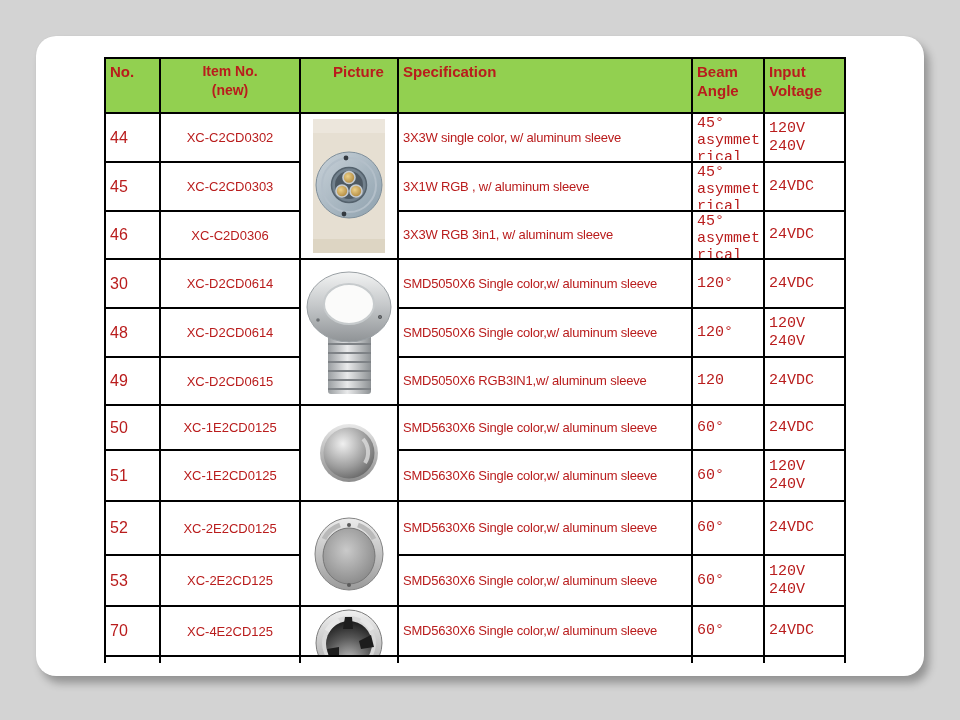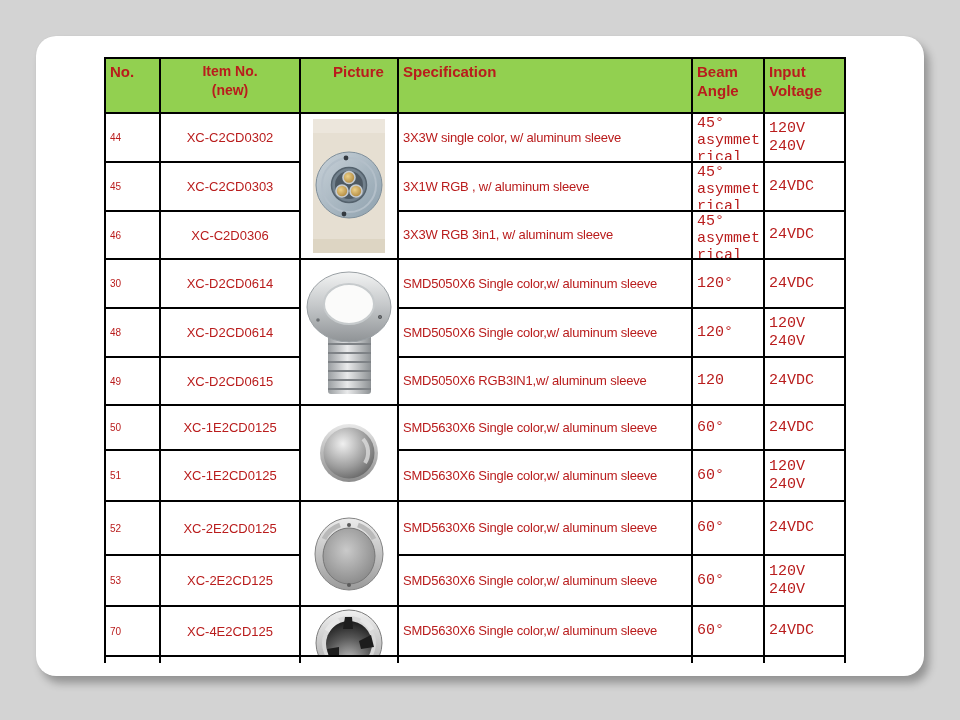--- a/index.html
+++ b/index.html
@@ -10,21 +10,21 @@
     box-shadow:5px 7px 9px rgba(0,0,0,0.30),0 0 1px #bdbdbd;}
   table.product-table{position:absolute;left:68px;top:21px;border-collapse:collapse;
     table-layout:fixed;width:740px;color:#b91c1c;}
   col.c-no{width:55px}col.c-item{width:140px}col.c-pic{width:98px}
   col.c-spec{width:294px}col.c-beam{width:72px}col.c-input{width:81px}
   td,th{border:2px solid #000;padding:0 4px;overflow:hidden;}
   th{background:#92d050;vertical-align:top;text-align:left;font-size:15px;
      font-weight:bold;padding-top:3px;line-height:19px;}
   th.item-h{text-align:center;font-weight:bold;font-size:14px;}
   .pre{white-space:pre-line;}
-  td.no{font-size:10px;vertical-align:middle;}
+  td.no{font-size:16px;vertical-align:middle;}
   td.item{font-size:13px;text-align:center;vertical-align:middle;}
   td.spec{font-size:13px;line-height:18px;vertical-align:middle;letter-spacing:-0.2px;}
   td.beam,td.input{font-size:15px;vertical-align:middle;line-height:18px;font-family:Liberation Mono, monospace;}
   td.beam-top{vertical-align:top;}
   .beam-clip{height:45px;overflow:hidden;line-height:17px;white-space:pre-line;padding-top:1px;}
   td.pic{padding:0;position:relative;vertical-align:middle;}
   td.pic svg{position:absolute;left:50%;top:50%;transform:translate(-50%,-50%);}
   td.pic svg.anchor-top{top:2px;transform:translateX(-50%);}
   tr.sliver td{border-bottom:none;height:6px;padding:0;}
 </style>

